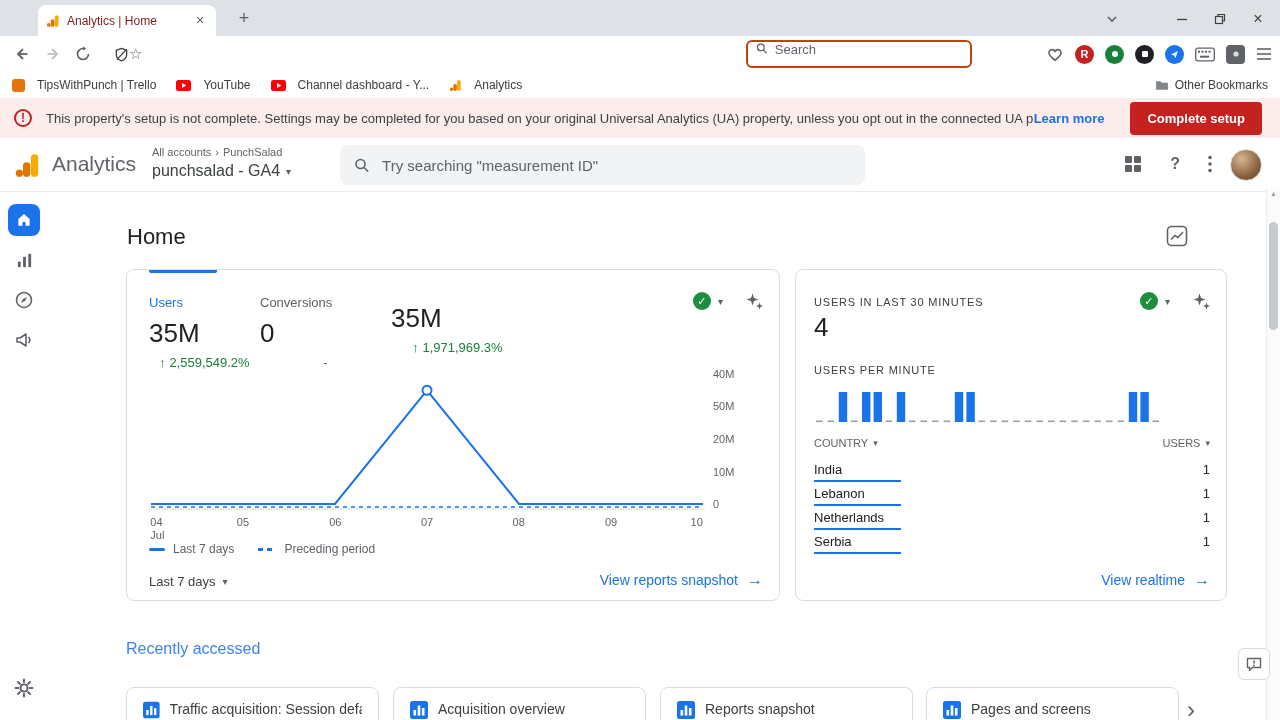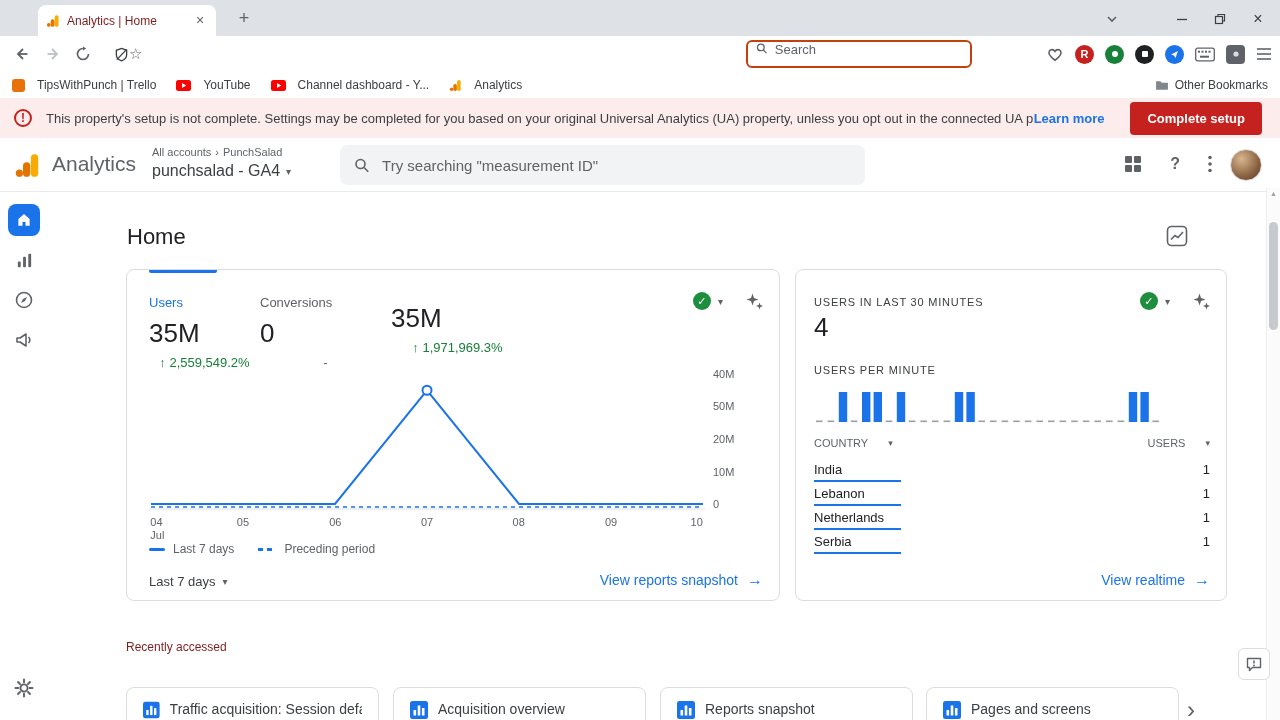--- a/index.html
+++ b/index.html
@@ -94,29 +94,29 @@
   .range-sel { position:absolute; left:22px; bottom:11px; font-size:13px; color:#3c4043; display:flex; align-items:center; gap:7px; }
   .range-sel .caret { font-size:10px; color:#5f6368; }
   .card-link { position:absolute; right:16px; bottom:11px; color:#1a73e8; font-size:14px; display:flex; align-items:center; gap:9px; }
   .card-link .arrow { font-size:16px; }
 
   .rt-title, .rt-sub { position:absolute; left:18px; font-size:11px; letter-spacing:.8px; color:#3c4043; }
   .rt-title { top:26px; } .rt-sub { top:94px; }
   .rt-value { position:absolute; left:18px; top:42px; font-size:26px; color:#202124; }
   .bar-chart { position:absolute; left:18px; top:110px; }
   .rt-thead { position:absolute; left:18px; right:16px; top:167px; display:flex; justify-content:space-between; font-size:11px; color:#5f6368; }
-  .rt-thead .th { display:flex; align-items:center; gap:20px; }
+  .rt-thead .th { display:flex; align-items:center; gap:5px; }
   .rt-thead .caret { font-size:9px; }
   .rt-rows { position:absolute; left:18px; right:16px; top:190px; }
   .rt-row { position:relative; height:24px; font-size:13px; color:#202124; }
   .rt-row .country { position:absolute; left:0; top:2px; }
   .rt-row .minibar { position:absolute; left:0; bottom:2px; width:87px; height:2px; background:#1a73e8; }
   .rt-row .users { position:absolute; right:0; top:2px; }
 
-  .recent-title { position:absolute; left:78px; top:448px; font-size:12px; color:#7f1d1d; }
+  .recent-title { position:absolute; left:78px; top:448px; font-size:16px; color:#3b82f6; }
   .recent-card { position:absolute; top:495px; width:253px; height:70px; background:#fff; border:1px solid #dadce0; border-radius:8px; display:flex; align-items:flex-start; padding:13px 16px 0; gap:10px; }
   .recent-card .lbl { font-size:14px; color:#3c4043; white-space:nowrap; overflow:hidden; }
   .rc-1 { left:78px; } .rc-2 { left:345px; } .rc-3 { left:612px; } .rc-4 { left:878px; }
   .recent-nav { position:absolute; left:1133px; top:504px; font-size:24px; color:#5f6368; width:20px; text-align:center; }
 
   
   .scrollbar { position:absolute; right:0; top:188px; width:14px; height:532px; background:#fbfbfb; border-left:1px solid #ededed; }
   .scroll-up { position:absolute; top:2px; left:0; right:0; text-align:center; font-size:7px; color:#9aa0a6; }
   .scroll-thumb { position:absolute; top:34px; left:2px; width:9px; height:108px; background:#c6c9ce; border-radius:5px; }
   .feedback-btn { position:absolute; right:10px; top:648px; width:32px; height:32px; background:#fff; border:1px solid #dadce0; border-radius:6px; display:flex; align-items:center; justify-content:center; }

